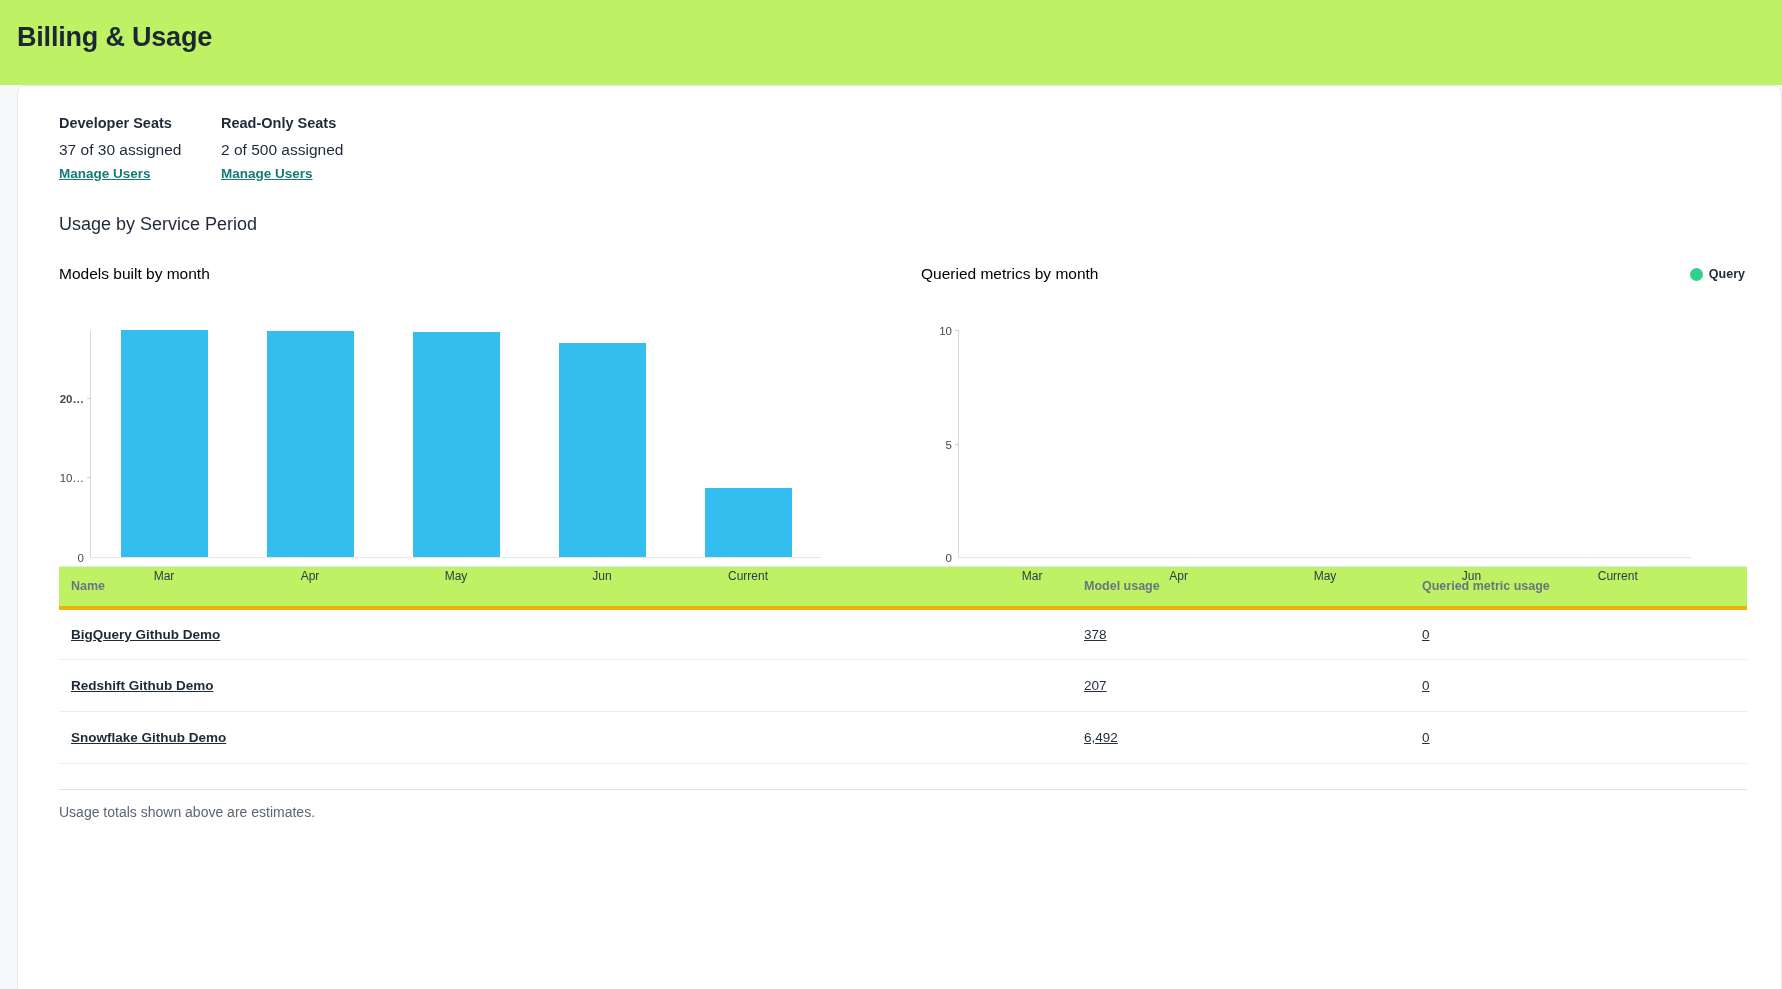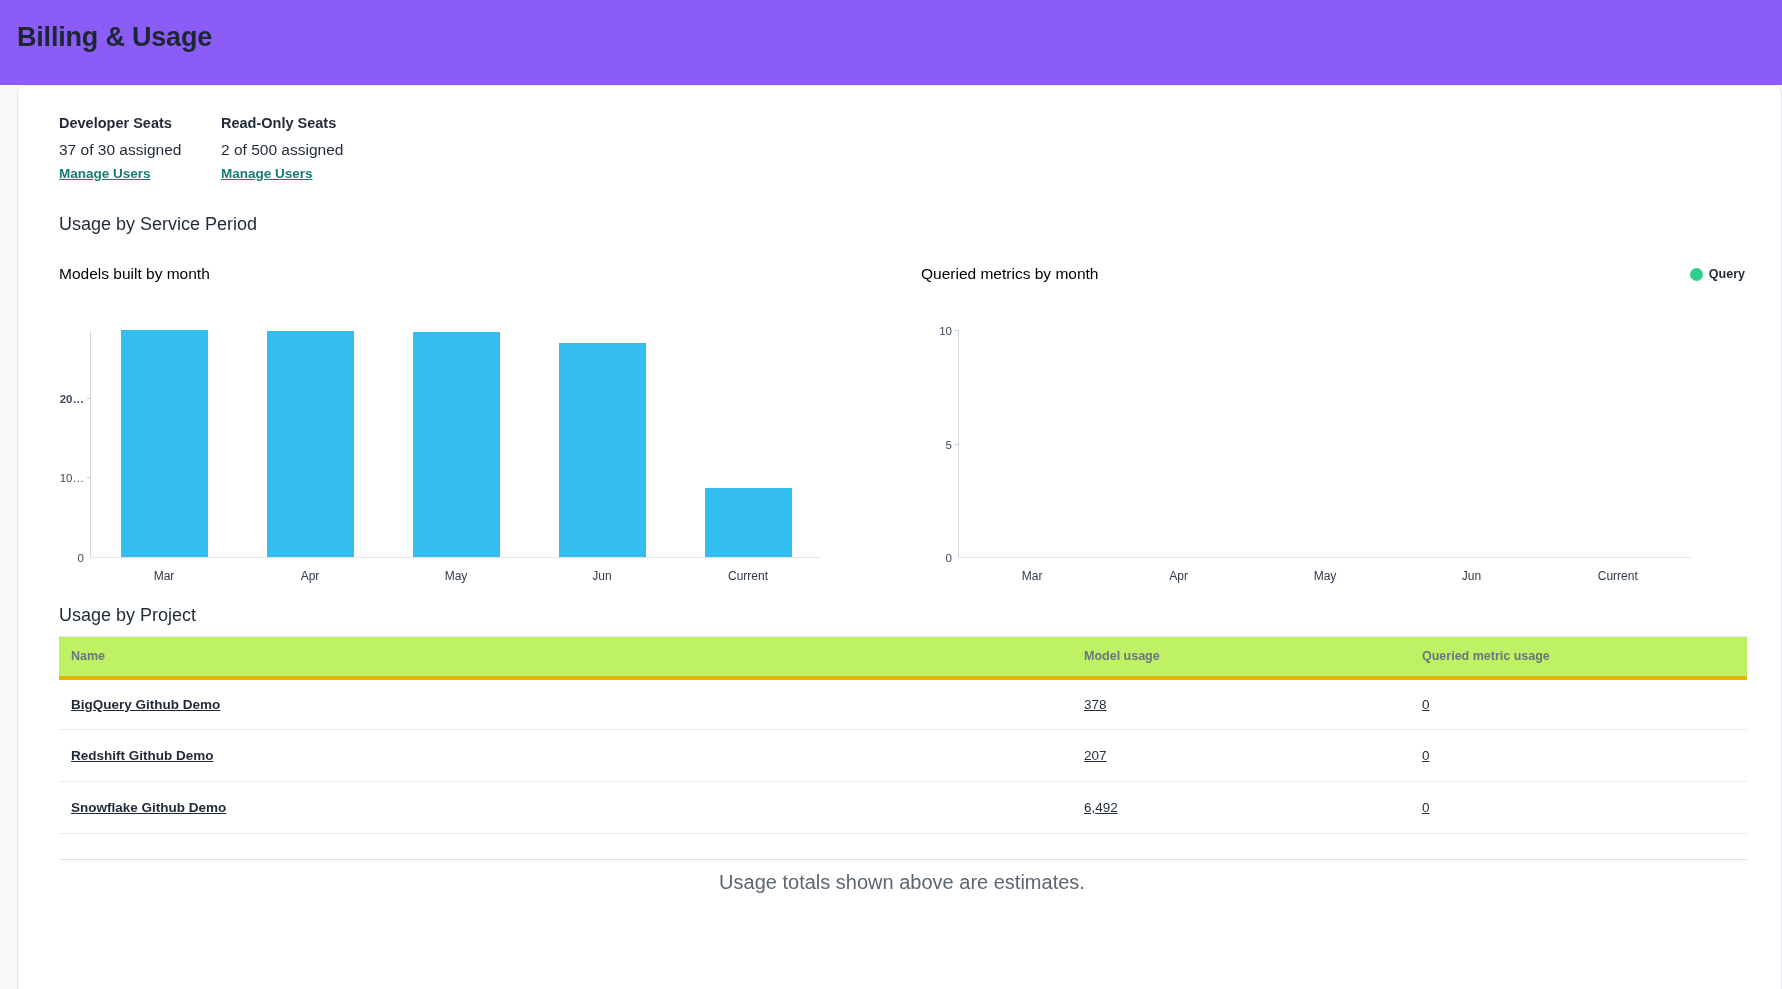--- a/index.html
+++ b/index.html
@@ -5,21 +5,21 @@
   * { margin:0; padding:0; box-sizing:border-box; }
   html,body { width:1782px; height:989px; overflow:hidden; }
   body {
     font-family:"Liberation Sans", sans-serif;
     background:#f7f8f9;
     color:#1f2a37;
   }
   .page-header {
     height:85px;
     padding:22px 0 0 17px;
-    background:#8b5cf6;
+    background:#bef264;
   }
   .page-title {
     font-size:27px;
     font-weight:700;
     color:#1b2733;
     letter-spacing:-0.2px;
   }
   .card {
     position:relative;
     margin-left:17px;
@@ -93,21 +93,21 @@
   }
   .usage-table td {
     height:52px; vertical-align:middle;
     font-size:13.5px; color:#232f3c;
     border-bottom:1px solid #e9ebee;
     text-decoration:underline;
   }
   .usage-table th:first-child, .usage-table td:first-child { padding-left:12px; }
   .usage-table td.name-cell { font-weight:700; color:#1f2a37; }
   .bottom-divider { margin-top:25px; width:1688px; height:1px; background:#dde0e4; }
-  .footnote { margin-top:12px; font-size:20px; color:#5b6670; line-height:20px;text-align:center; }
+  .footnote { margin-top:12px; font-size:14px; color:#5b6670; line-height:20px; }
 </style>
 </head>
 <body>
 
 <header class="page-header">
   <h1 class="page-title">Billing &amp; Usage</h1>
 </header>
 
 <main class="card">
 
@@ -169,21 +169,20 @@
           <div class="ytick-mark" style="bottom: 227px;"></div>
           <div class="xtick-label" style="left: 28.2px;">Mar</div>
           <div class="xtick-label" style="left: 174.6px;">Apr</div>
           <div class="xtick-label" style="left: 321px;">May</div>
           <div class="xtick-label" style="left: 467.4px;">Jun</div>
           <div class="xtick-label" style="left: 613.8px;">Current</div>
         </div>
     </div>
   </div>
 
-  <h2 class="section-heading" style="margin-top:44px;">Usage by Project</h2>
 
   <table class="usage-table">
     <colgroup>
         <col class="c1">
         <col class="c2">
         <col>
       </colgroup>
     <thead>
       <tr>
         <th>Name</th>

